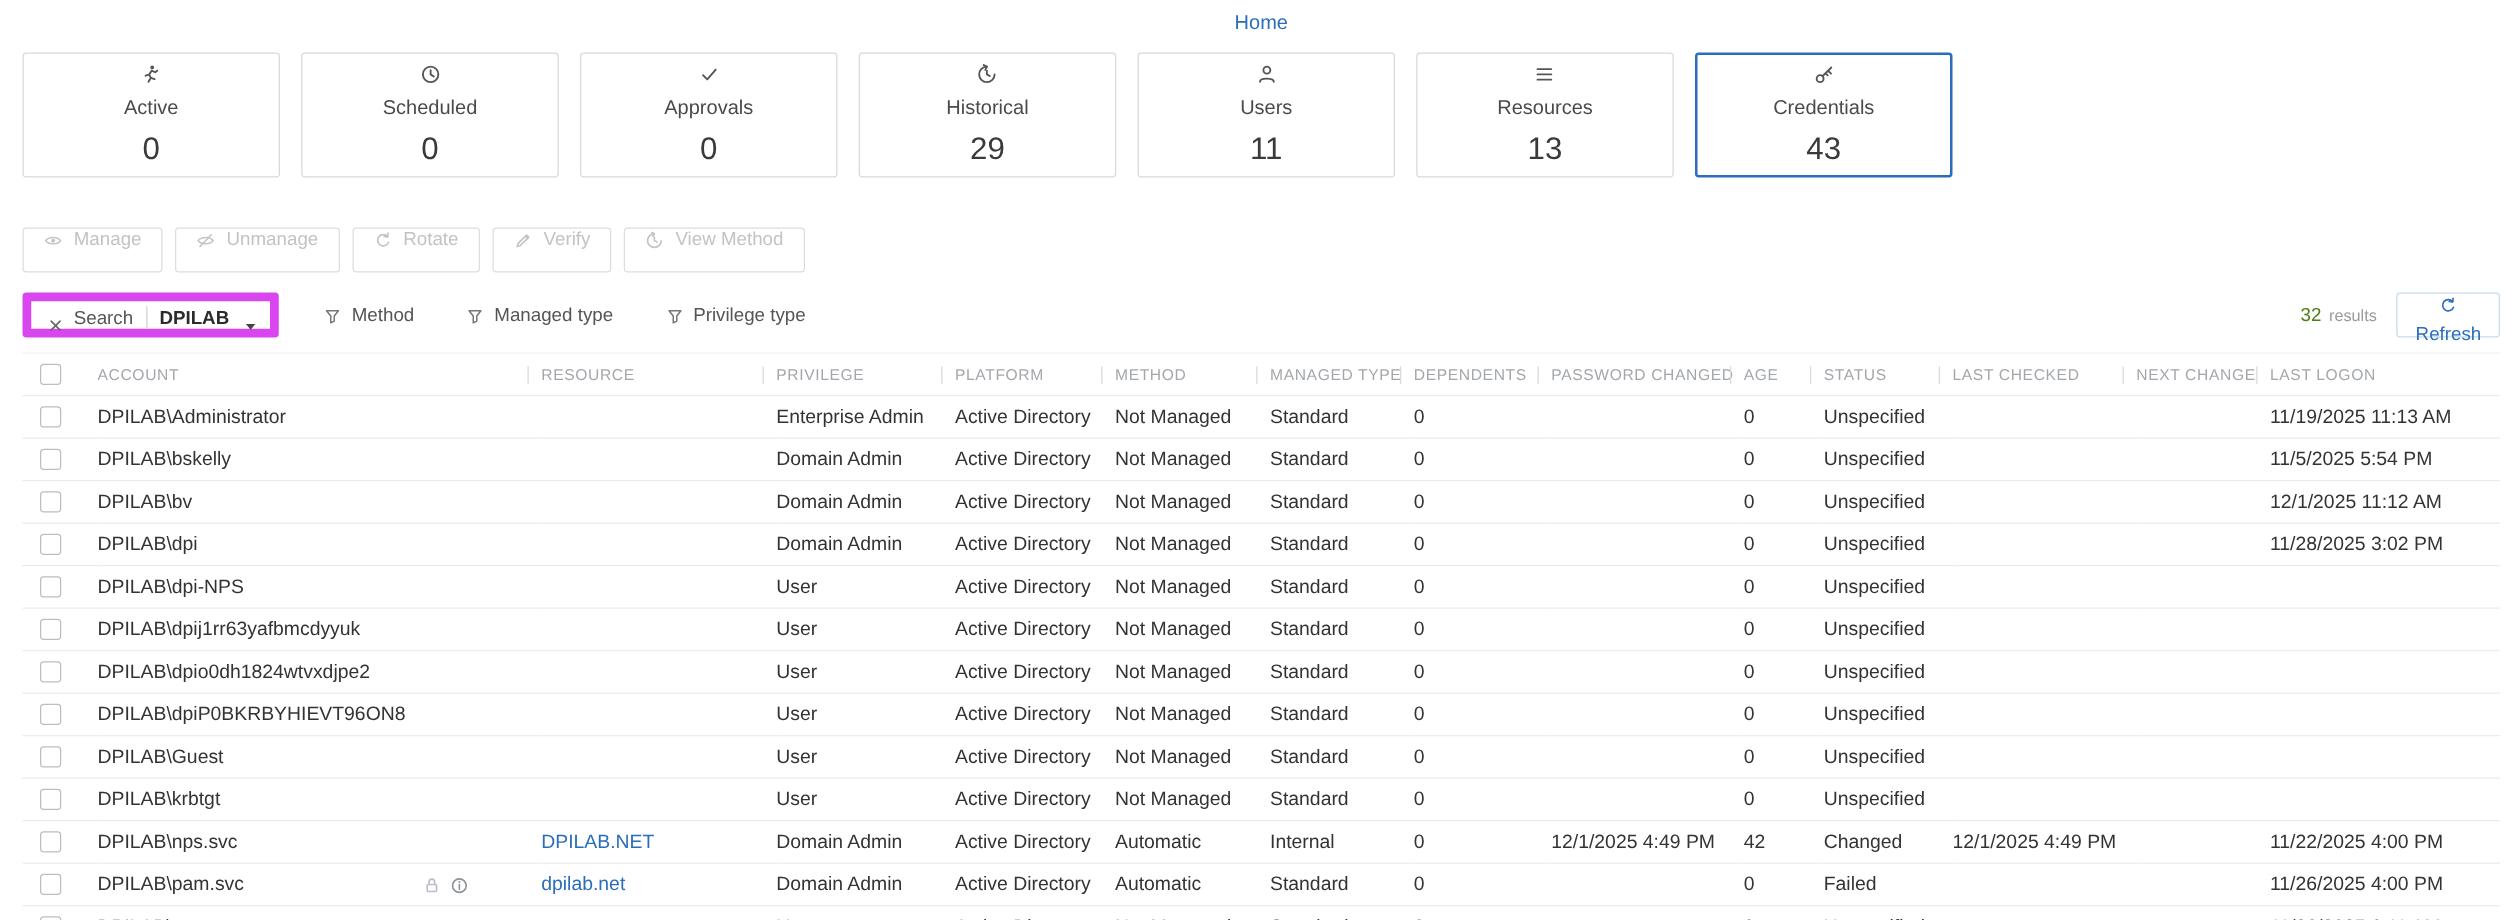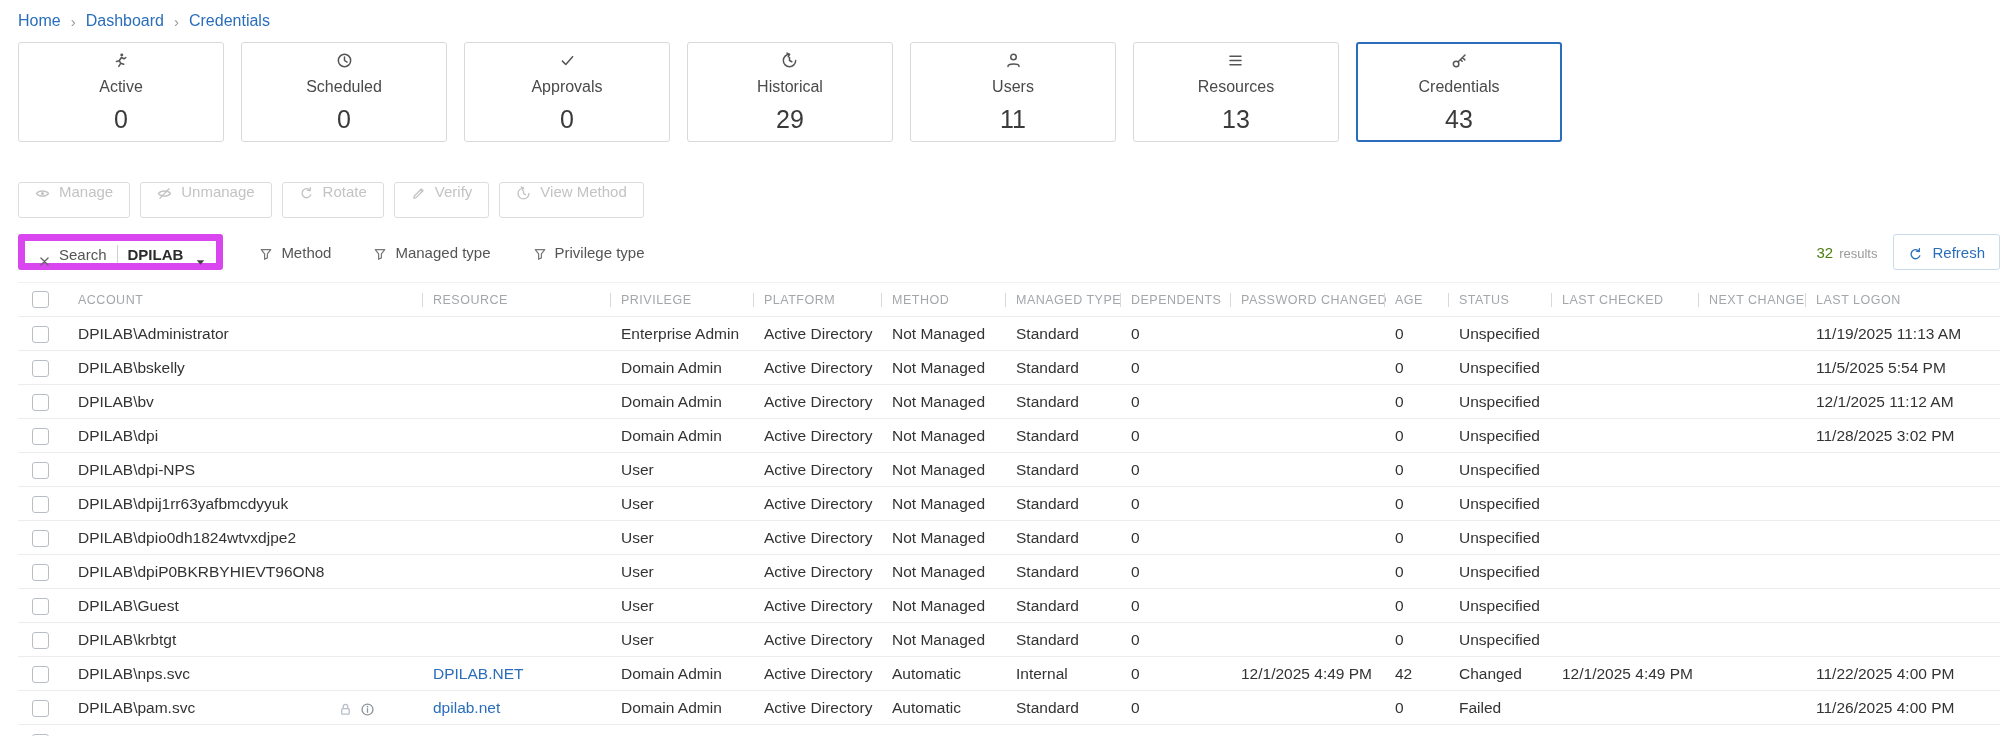--- a/index.html
+++ b/index.html
@@ -4,21 +4,21 @@
 <style>
   * { box-sizing: border-box; }
   html,body { margin:0; padding:0; }
   body {
     width:2014px; height:736px; overflow:hidden; background:#fff;
     font-family:"Liberation Sans","DejaVu Sans",sans-serif; color:#333;
   }
   .page { padding:10px 14px 0 18px; }
 
   
-  .breadcrumb { display:flex; align-items:center; gap:10px; font-size:16px; height:22px; }
+  .breadcrumb { display:flex; align-items:center; gap:10px; font-size:16px; height:22px;flex-direction:column; }
   .breadcrumb a { color:#2a6ebb; text-decoration:none; cursor:pointer; }
   .crumb-sep { color:#9a9a9a; font-size:15px; }
 
   
   .cards { display:flex; gap:17px; margin-top:10px; }
   .card {
     width:206px; height:100px; border:1px solid #d9d9d9; border-radius:3px;
     display:flex; flex-direction:column; align-items:center; justify-content:center;
     gap:9px; cursor:pointer; background:#fff;
   }
@@ -53,21 +53,21 @@
     display:flex; align-items:center; gap:8px; margin-left:30px;
     background:none; border:none; color:#555; font-size:15px; font-family:inherit; cursor:pointer;
   }
   .fbtn .ic { width:14px; height:14px; color:#777; }
   .results { margin-left:auto; display:flex; align-items:baseline; gap:6px; margin-right:16px; }
   .results-num { font-size:15px; color:#4d7c0f; }
   .results-label { font-size:13px; color:#9a9a9a; }
   .refresh {
     display:flex; align-items:center; gap:9px; height:36px; padding:0 14px;
     border:1px solid #c9daea; border-radius:3px; background:#fff;
-    color:#2a6ebb; font-size:15px; font-family:inherit; cursor:pointer;
+    color:#2a6ebb; font-size:15px; font-family:inherit; cursor:pointer;flex-direction:column;
   }
   .refresh .ic { width:15px; height:15px; }
 
   
   .tablewrap { margin-top:12px; }
   table { border-collapse:collapse; table-layout:fixed; width:1982px; }
   thead th {
     height:34px; font-size:12.5px; letter-spacing:0.5px; color:#a3a7ab;
     font-weight:normal; text-align:left; position:relative; padding:0 10px 0 0;
     white-space:nowrap; border-top:1px solid #f1f1f1; cursor:pointer;

